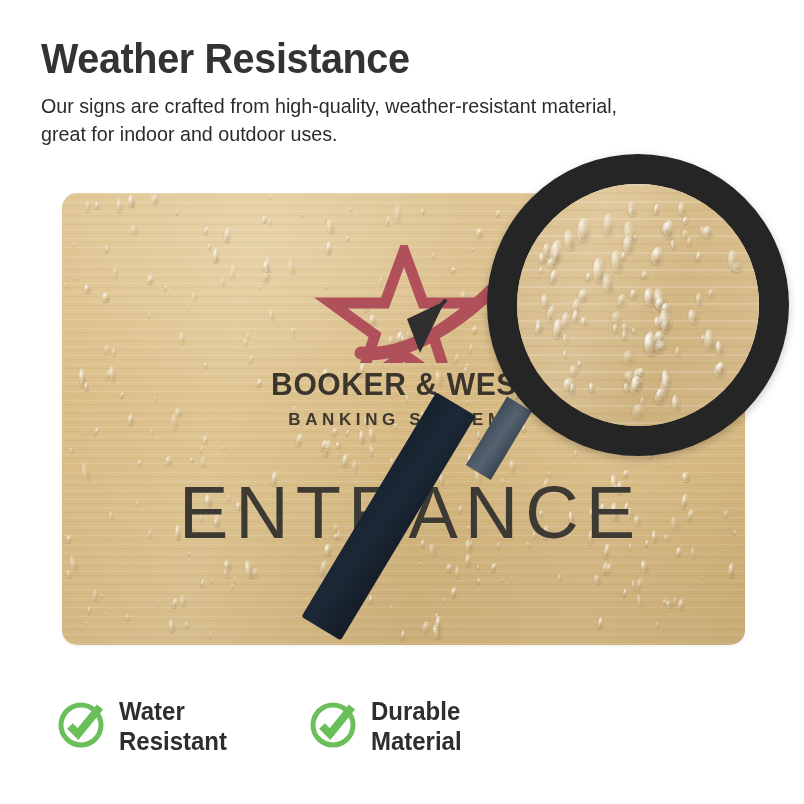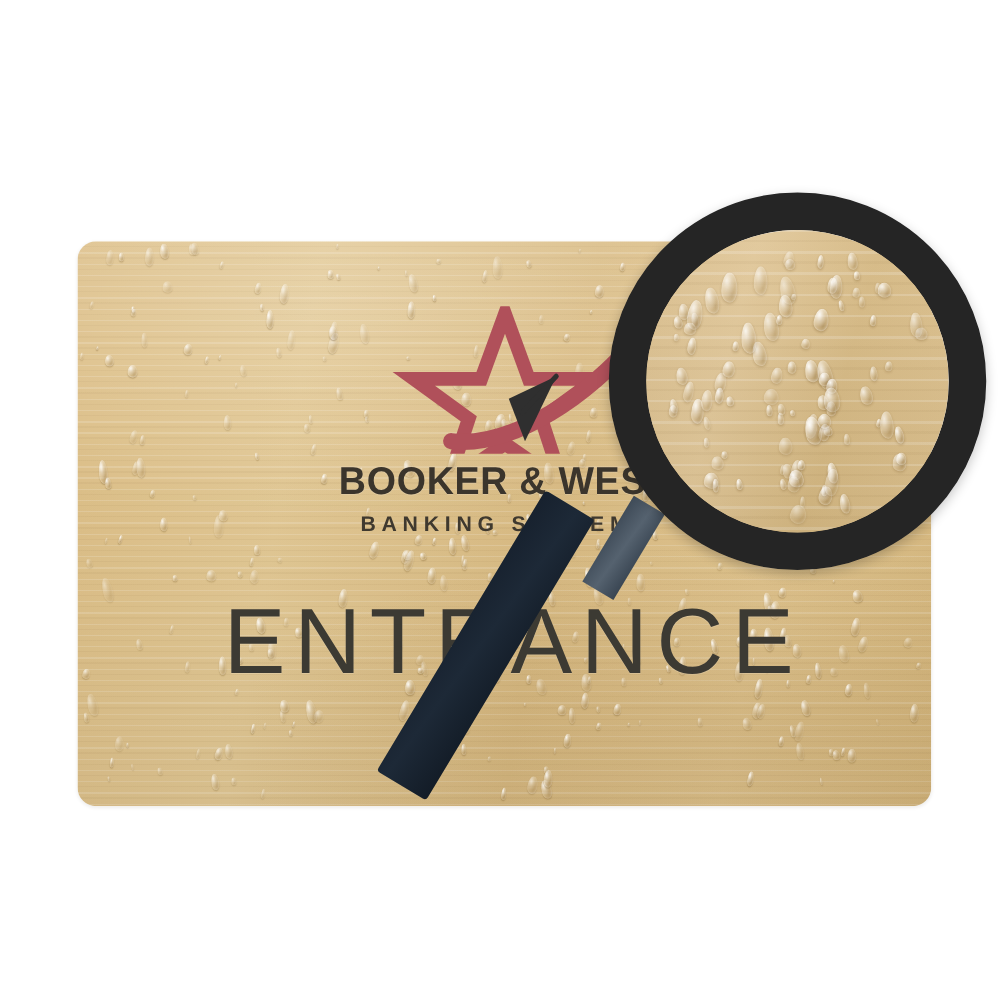--- a/index.html
+++ b/index.html
@@ -257,20 +257,24 @@
     transform-origin: left top;
     white-space: pre-line;
     padding-top: 2px;
   }
 </style>
 </head>
 <body>
 
 <div id="stage">
 
+  <div id="header">
+    <div id="page-title">Weather Resistance</div>
+    <div id="page-subtitle">Our signs are crafted from high-quality, weather-resistant material, great for indoor and outdoor uses.</div>
+  </div>
 
   <div id="sign-panel">
     <div id="sign-sheen"></div>
     <div id="drops-layer">
         <span class="drop" style="width: 6.2px; height: 14.3px; left: 575.3px; top: 401.2px; opacity: 0.48; transform: rotate(-9.5deg);"></span>
         <span class="drop" style="width: 6.2px; height: 11.3px; left: 259.1px; top: 246.8px; opacity: 0.77; transform: rotate(7.7deg);"></span>
         <span class="drop" style="width: 6.5px; height: 11.7px; left: 65.8px; top: 2px; opacity: 0.9; transform: rotate(-5.8deg);"></span>
         <span class="drop" style="width: 5.8px; height: 10.5px; left: 42.2px; top: 150.9px; opacity: 0.49; transform: rotate(13.4deg);"></span>
         <span class="drop" style="width: 3.5px; height: 7.9px; left: 349.6px; top: 316.8px; opacity: 0.55; transform: rotate(4deg);"></span>
         <span class="drop" style="width: 2.3px; height: 3px; left: 15.3px; top: 84.1px; opacity: 0.98; transform: rotate(14.7deg);"></span>
@@ -729,17 +733,37 @@
           <span class="bigdrop" style="width: 8.1px; height: 12.5px; left: 145.3px; top: 37.6px; opacity: 0.86; transform: rotate(5.6deg);"></span>
           <span class="bigdrop" style="width: 5.2px; height: 10.6px; left: 53px; top: 199.2px; opacity: 0.92; transform: rotate(-1.6deg);"></span>
           <span class="bigdrop" style="width: 4.4px; height: 8.7px; left: 154.1px; top: 55.8px; opacity: 0.84; transform: rotate(-12.7deg);"></span>
           <span class="bigdrop" style="width: 12.5px; height: 15.4px; left: 114.9px; top: 220.2px; opacity: 0.51; transform: rotate(10.5deg);"></span>
         </div>
     </div>
   </div>
 
   <div id="features">
 
-
-
+    <div class="feature f1">
+      <span class="check-badge">
+        <svg viewBox="0 0 52 52" xmlns="http://www.w3.org/2000/svg">
+          <circle cx="26" cy="27" r="20" fill="none" stroke="#6ABF5A" stroke-width="5"></circle>
+          <path d="M15 28 L23 36 L45 9" fill="none" stroke="#6ABF5A" stroke-width="8" stroke-linecap="butt" stroke-linejoin="miter"></path>
+        </svg>
+      </span>
+      <span class="feature-label">Water
+Resistant</span>
+    </div>
+
+
+    <div class="feature f3">
+      <span class="check-badge">
+        <svg viewBox="0 0 52 52" xmlns="http://www.w3.org/2000/svg">
+          <circle cx="26" cy="27" r="20" fill="none" stroke="#6ABF5A" stroke-width="5"></circle>
+          <path d="M15 28 L23 36 L45 9" fill="none" stroke="#6ABF5A" stroke-width="8" stroke-linecap="butt" stroke-linejoin="miter"></path>
+        </svg>
+      </span>
+      <span class="feature-label">Durable
+Material</span>
+    </div>
 
   </div>
 </div>
 
 </body></html>

